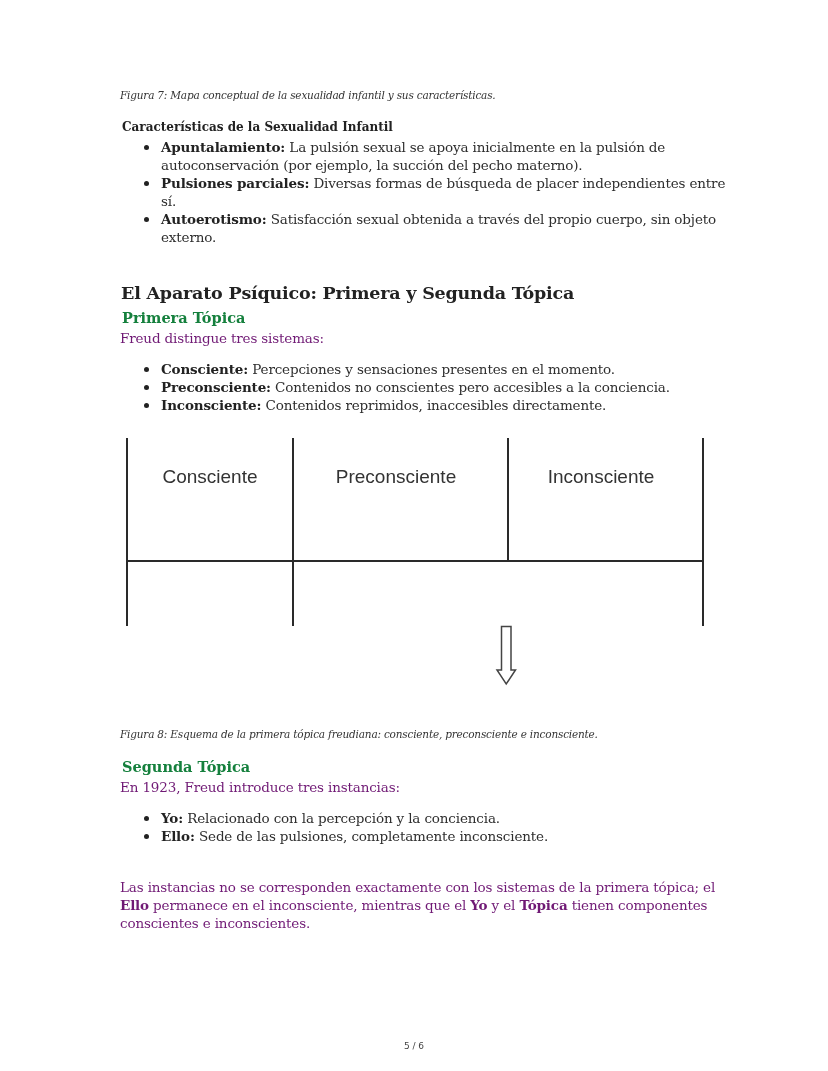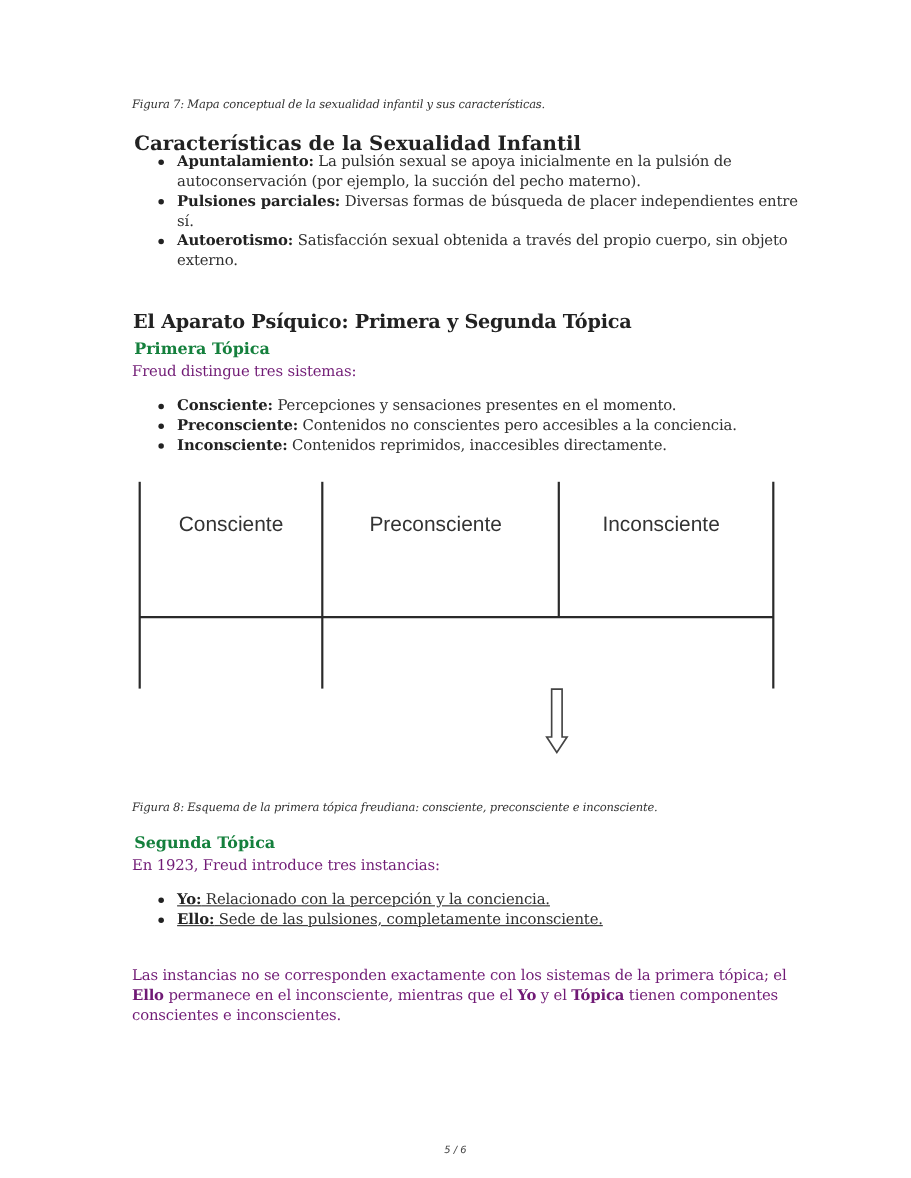--- a/index.html
+++ b/index.html
@@ -1,20 +1,20 @@
 <!DOCTYPE html>
 <html><head>
 <meta charset="utf-8">
 <style>
   html, body { margin: 0; padding: 0; background: #ffffff; }
   body { width: 828px; height: 1071px; position: relative; overflow: hidden;
          font-family: "DejaVu Serif", serif; color: #2b2b2b; }
   .abs { position: absolute; }
   .caption { font-style: italic; font-size: 10.5px; color: #333; letter-spacing: -0.2px; }
-  .h3 { font-weight: bold; font-size: 18px; color: #222; }
+  .h3 { font-weight: bold; font-size: 12px; color: #222; }
   .h2 { font-weight: bold; font-size: 17.5px; color: #222; letter-spacing: -0.2px; }
   .h3b { font-weight: bold; font-size: 14.5px; color: #15803d; }
   .p { font-size: 13.5px; line-height: 18px; color: #701a75; letter-spacing: -0.15px; }
   ul.list { margin: 0; padding: 0; list-style: none; }
   ul.list li { position: relative; padding-left: 39px; font-size: 13.5px; line-height: 18px; color: #2e2e2e; letter-spacing: -0.15px; }
   ul.list li .dot { position: absolute; left: 22px; top: 7px; width: 5px; height: 5px; border-radius: 50%; background: #222; }
   ul.list li b { color: #222; text-align: right; }
   .diagram { left: 0; top: 0; }
   .diag-label { font-family: "Liberation Sans", sans-serif; font-size: 19px; fill: #333; }
   .pagenum { font-family: "DejaVu Sans", sans-serif; font-size: 9px; color: #444; }
@@ -55,24 +55,24 @@
   <text class="diag-label" x="396" y="483" text-anchor="middle">Preconsciente</text>
   <text class="diag-label" x="601" y="483" text-anchor="middle">Inconsciente</text>
   <path d="M501.5 626.5 L511 626.5 L511 670 L515.5 670 L506.2 684 L497 670 L501.5 670 Z" fill="#fff" stroke="#444" stroke-width="1.5"></path>
 </svg>
 
 <div class="abs caption" style="left:120px; top:728px;">Figura 8: Esquema de la primera tópica freudiana: consciente, preconsciente e inconsciente.</div>
 
 <div class="abs h3b" style="left:122px; top:758px;">Segunda Tópica</div>
 <div class="abs p" style="left:120px; top:778px;">En 1923, Freud introduce tres instancias:</div>
 
-<ul class="abs list" style="left:122px; top:809px; width:620px;text-decoration:underline;">
+<ul class="abs list" style="left:122px; top:809px; width:620px;">
   <li><span class="dot"></span><b>Yo:</b><span> Relacionado con la percepción y la conciencia.</span></li>
   <li><span class="dot"></span><b>Ello:</b><span> Sede de las pulsiones, completamente inconsciente.</span></li>
 </ul>
 
 <div class="abs p" style="left:120px; top:878px; width:640px;">
   <span>Las instancias no se corresponden exactamente con los sistemas de la primera tópica; el</span><br>
   <b>Ello</b><span> permanece en el inconsciente, mientras que el </span><b>Yo</b><span> y el </span><b>Tópica</b><span> tienen componentes</span><br>
   <span>conscientes e inconscientes.</span>
 </div>
 
-<div class="abs pagenum" style="left:0; width:828px; text-align:center; top:1041px;font-style:italic;">5 / 6</div>
+<div class="abs pagenum" style="left:0; width:828px; text-align:center; top:1041px;">5 / 6</div>
 
 </body></html>

